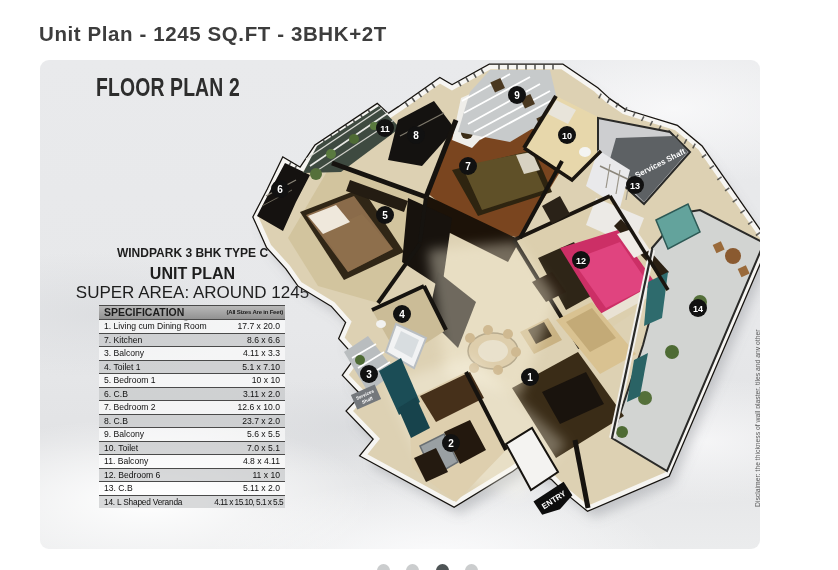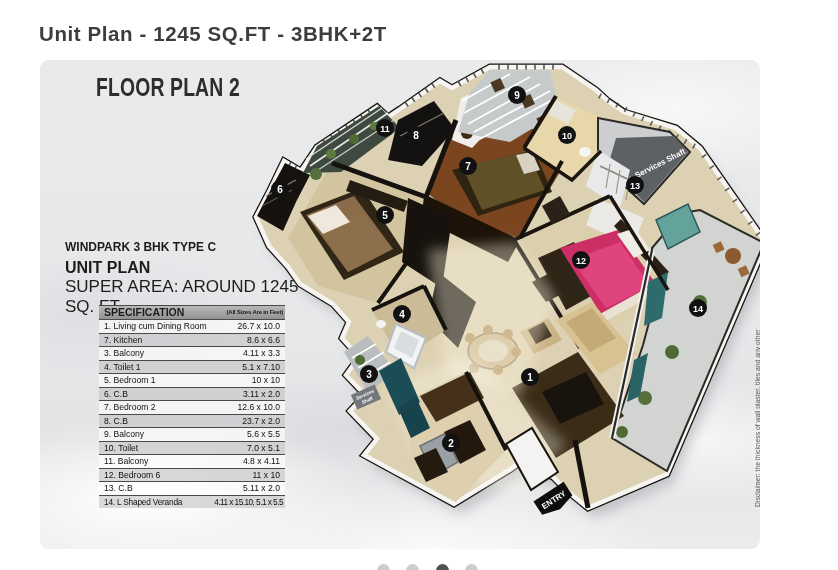--- a/index.html
+++ b/index.html
@@ -8,21 +8,21 @@
   .panel{position:absolute;left:40px;top:60px;width:720px;height:489px;border-radius:9px;overflow:hidden;
     background:
       radial-gradient(ellipse 300px 110px at 15% 90%, rgba(255,255,255,1) 0%, rgba(255,255,255,0) 75%),
       radial-gradient(ellipse 320px 110px at 55% 102%, rgba(252,252,253,0.95) 0%, rgba(252,252,253,0) 72%),
       radial-gradient(ellipse 240px 90px at 92% 78%, rgba(250,250,251,0.8) 0%, rgba(250,250,251,0) 70%),
       radial-gradient(ellipse 300px 110px at 88% 10%, rgba(250,250,251,0.85) 0%, rgba(250,250,251,0) 70%),
       radial-gradient(ellipse 200px 70px at 42% 75%, rgba(214,216,219,0.6) 0%, rgba(214,216,219,0) 70%),
       radial-gradient(ellipse 260px 90px at 8% 52%, rgba(213,215,218,0.55) 0%, rgba(213,215,218,0) 70%),
       linear-gradient(180deg,#e9eaec 0%,#e7e8ea 55%,#e2e3e5 78%,#ebeced 100%);}
   .fp2{position:absolute;left:56px;top:12px;font-size:26px;font-weight:bold;color:#2d2d2d;transform:scaleX(0.745);transform-origin:left;letter-spacing:0.2px;}
-  .blk{position:absolute;left:25px;top:180px;width:255px;text-align:left;color:#1d1d1d;}
+  .blk{position:absolute;left:25px;top:186px;width:255px;text-align:center;color:#1d1d1d;}
   .blk .l1{font-size:12px;font-weight:bold;}
   .blk .l2{font-size:16px;font-weight:bold;margin-top:5px;}
   .blk .l3{font-size:17px;font-weight:normal;}
   table.spec{position:absolute;left:59px;top:245px;width:186px;table-layout:fixed;border-collapse:collapse;
     font-size:8.6px;color:#111;}
   table.spec td{padding:0 3px 0 5px;border-top:1px solid #4a4a4a;height:12.5px;line-height:12.5px;vertical-align:middle;white-space:nowrap;overflow:hidden;}
   table.spec td.v{text-align:right;padding-right:5px;}
   table.spec tr:nth-child(even){background:rgba(255,255,255,0.6);}
   table.spec tr:nth-child(odd){background:rgba(193,195,197,0.6);}
   tr.hd{background:linear-gradient(180deg,#b8b8b8,#8f8f8f) !important;}
@@ -50,21 +50,21 @@
   </div>
 
   <table class="spec">
     <tbody>
         <tr class="hd">
           <td style="width:106px">SPECIFICATION</td>
           <td class="v">(All Sizes Are in Feet)</td>
         </tr>
     <tr>
           <td>1. Living cum Dining Room</td>
-          <td class="v">26.7 x 10.0</td>
+          <td class="v">17.7 x 20.0</td>
         </tr>
     <tr>
           <td>7. Kitchen</td>
           <td class="v">8.6 x 6.6</td>
         </tr>
     <tr>
           <td>3. Balcony</td>
           <td class="v">4.11 x 3.3</td>
         </tr>
     <tr>

